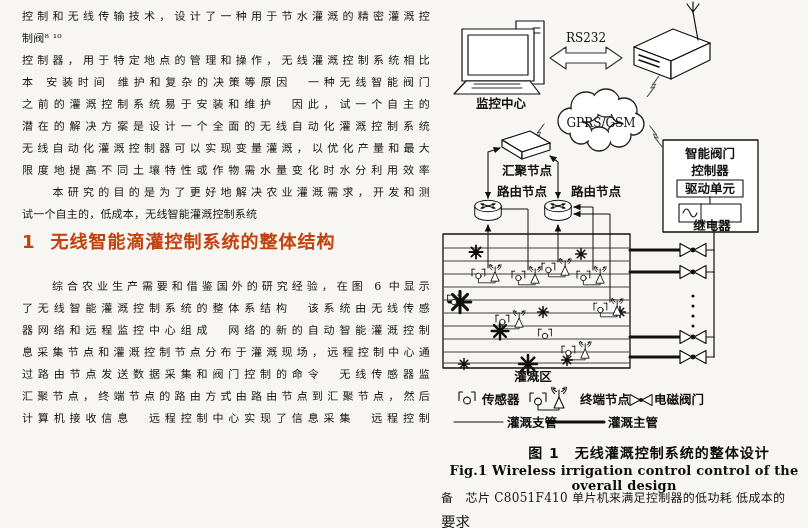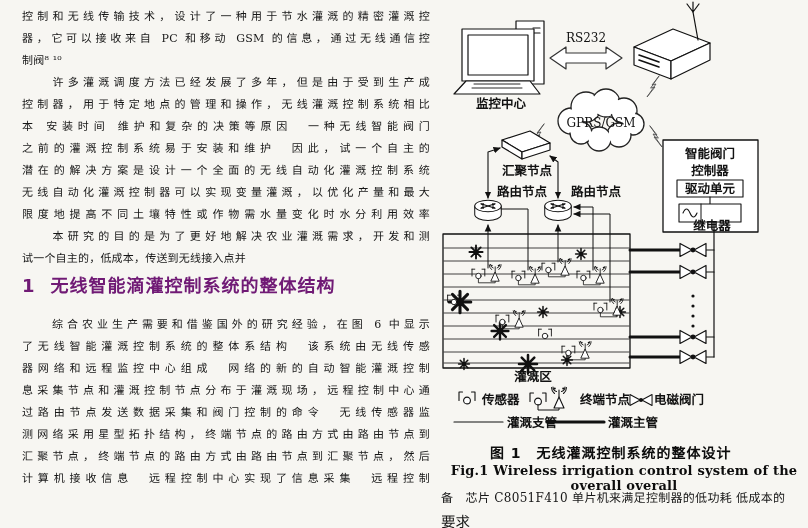--- a/index.html
+++ b/index.html
@@ -12,72 +12,69 @@
   #leftcol{position:absolute;left:22px;top:6px;width:408px;}
   .para .tl{
     font-size:11px;line-height:22px;height:22px;
     text-align:justify;text-align-last:justify;
     letter-spacing:0.2px;overflow:visible;
   }
   .para:not(.all) .tl:last-child{text-align-last:left;}
   #heading{
     font-family:"DejaVu Sans","Liberation Sans",sans-serif;
     font-weight:bold;font-size:18px;line-height:24px;
-    margin:4px 0 16px 0;letter-spacing:1px;color:#701a75;
+    margin:4px 0 22px 0;letter-spacing:1px;color:#c2410c;
   }
   #heading .num{margin-right:15px;}
   
   #fig{position:absolute;left:440px;top:0;}
   .lbl{font:bold 12.5px "DejaVu Serif","Liberation Serif",serif;fill:#111;}
   .lat{font:12px "DejaVu Serif","Liberation Serif",serif;fill:#111;}
   #cap-zh{
     position:absolute;left:440px;top:442px;width:368px;box-sizing:border-box;
-    padding-left:50px;text-align:left;
+    padding-left:50px;text-align:center;
     font-family:"DejaVu Sans","Liberation Sans",sans-serif;
     font-weight:bold;font-size:14px;letter-spacing:1px;color:#0d0d0d;
   }
   #cap-en{
     position:absolute;left:440px;top:463px;width:368px;text-align:center;
     font-weight:bold;font-size:13px;letter-spacing:0.2px;color:#0d0d0d;
   }
   #rline1{position:absolute;left:441px;top:488px;width:366px;font-size:12px;letter-spacing:0.3px;}
   #rline2{position:absolute;left:441px;top:510px;font-size:14.5px;}
 </style>
 </head>
 <body>
 
 <div id="leftcol">
   <div class="para">
       <div class="tl">控制和无线传输技术，设计了一种用于节水灌溉的精密灌溉控</div>
-      <div class="tl">器，它可以接收来自 PC 和移动 GSM 的信息，通过无线通信控</div>
       <div class="tl">制阀⁸ ¹⁰</div>
     </div>
   <div class="para all">
-      <div class="tl">　　许多灌溉调度方法已经发展了多年，但是由于受到生产成</div>
       <div class="tl">控制器，用于特定地点的管理和操作，无线灌溉控制系统相比</div>
       <div class="tl">本 安装时间 维护和复杂的决策等原因　一种无线智能阀门</div>
       <div class="tl">之前的灌溉控制系统易于安装和维护　因此，试一个自主的</div>
       <div class="tl">潜在的解决方案是设计一个全面的无线自动化灌溉控制系统</div>
       <div class="tl">无线自动化灌溉控制器可以实现变量灌溉，以优化产量和最大</div>
       <div class="tl">限度地提高不同土壤特性或作物需水量变化时水分利用效率</div>
     </div>
   <div class="para">
       <div class="tl">　　本研究的目的是为了更好地解决农业灌溉需求，开发和测</div>
-      <div class="tl">试一个自主的，低成本，传送到无线接入点并</div>
+      <div class="tl">试一个自主的，低成本，无线智能灌溉控制系统</div>
     </div>
   <div id="heading">
     <span class="num">1</span><span>无线智能滴灌控制系统的整体结构</span>
   </div>
   <div class="para all">
       <div class="tl">　　综合农业生产需要和借鉴国外的研究经验，在图 6 中显示</div>
       <div class="tl">了无线智能灌溉控制系统的整体系结构　该系统由无线传感</div>
       <div class="tl">器网络和远程监控中心组成　网络的新的自动智能灌溉控制</div>
       <div class="tl">息采集节点和灌溉控制节点分布于灌溉现场，远程控制中心通</div>
       <div class="tl">过路由节点发送数据采集和阀门控制的命令　无线传感器监</div>
-      <div class="tl">测网络采用星型拓扑结构，终端节点的路由方式由路由节点到</div>
       <div class="tl">汇聚节点，终端节点的路由方式由路由节点到汇聚节点，然后</div>
       <div class="tl">计算机接收信息　远程控制中心实现了信息采集　远程控制</div>
     </div>
 </div>
 
 <svg id="fig" width="368" height="440" viewBox="0 0 368 440" fill="none" stroke-linecap="round" stroke-linejoin="round">
   <defs>
     <marker id="ah" markerUnits="userSpaceOnUse" markerWidth="8" markerHeight="8" viewBox="0 0 8 8" refX="6.5" refY="4" orient="auto-start-reverse">
       <path d="M0,0.7 L7.3,4 L0,7.3 Z" fill="#111"></path>
     </marker>
@@ -271,15 +268,15 @@
     <use href="#valve" transform="translate(201,400) scale(0.85)"></use>
     <text class="lbl" x="214" y="404">电磁阀门</text>
     <line x1="14" y1="422" x2="63" y2="422" stroke="#111" stroke-width="1.2"></line>
     <text class="lbl" x="67" y="427">灌溉支管</text>
     <line x1="107" y1="422" x2="164" y2="422" stroke="#111" stroke-width="3.2"></line>
     <text class="lbl" x="168" y="427">灌溉主管</text>
   </g>
 </svg>
 
 <div id="cap-zh">图 1　无线灌溉控制系统的整体设计</div>
-<div id="cap-en">Fig.1 Wireless irrigation control system of the overall overall</div>
+<div id="cap-en">Fig.1 Wireless irrigation control control of the overall design</div>
 <div id="rline1">备　芯片 C8051F410 单片机来满足控制器的低功耗 低成本的</div>
 <div id="rline2">要求</div>
 
 </body></html>

